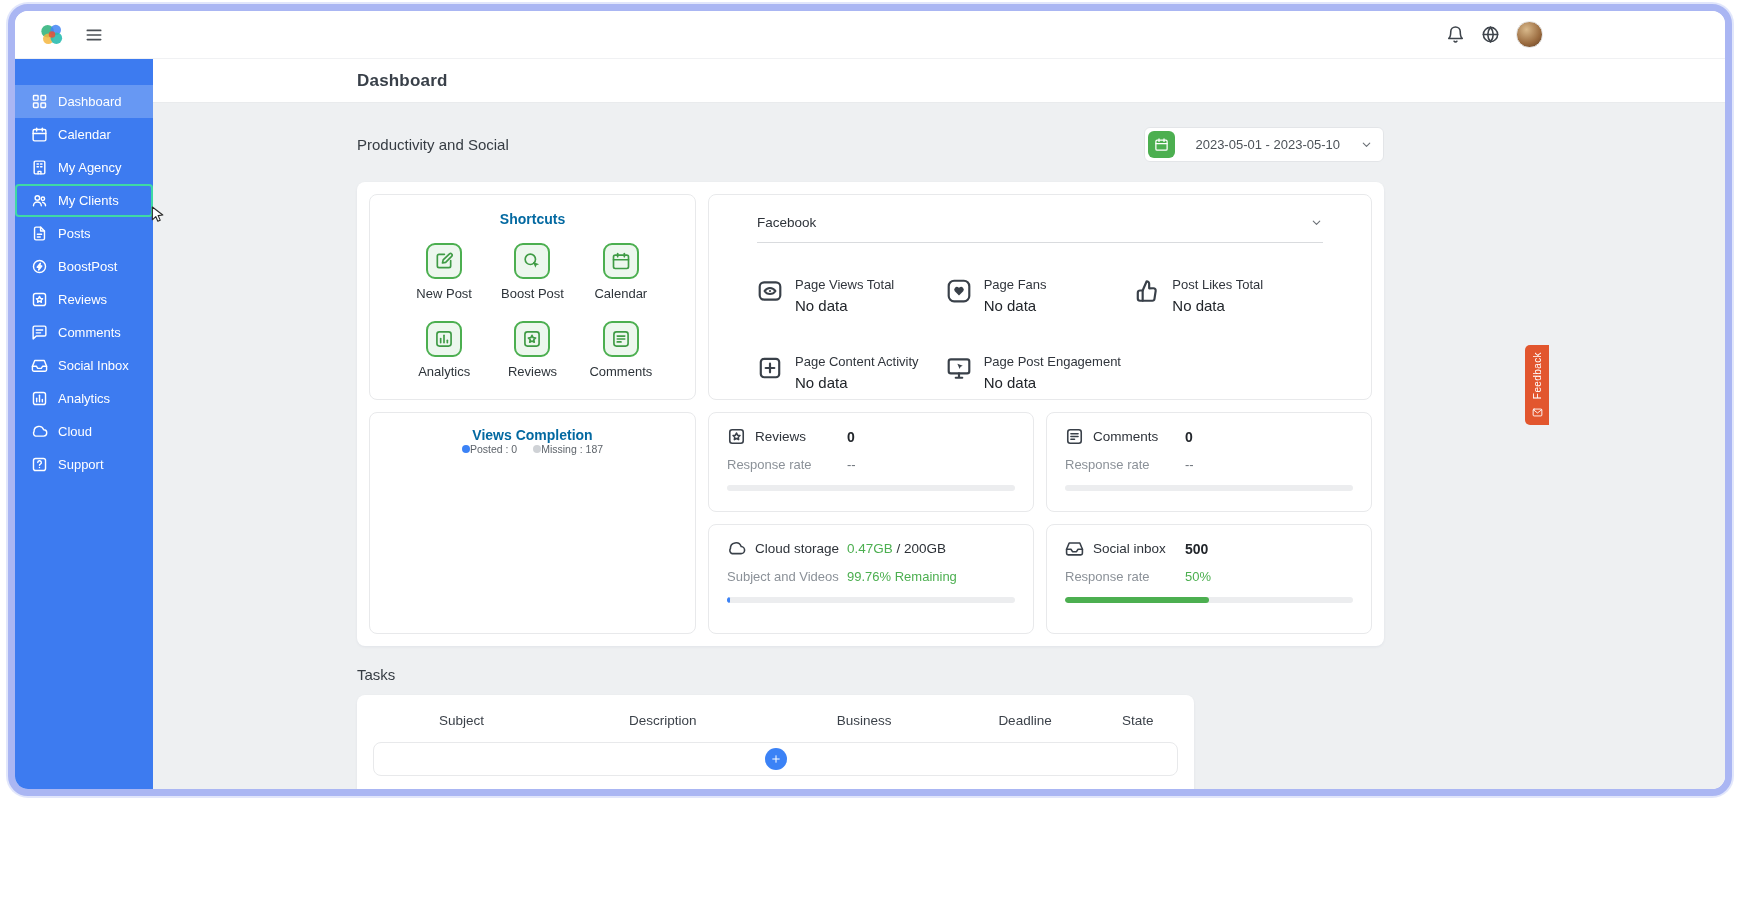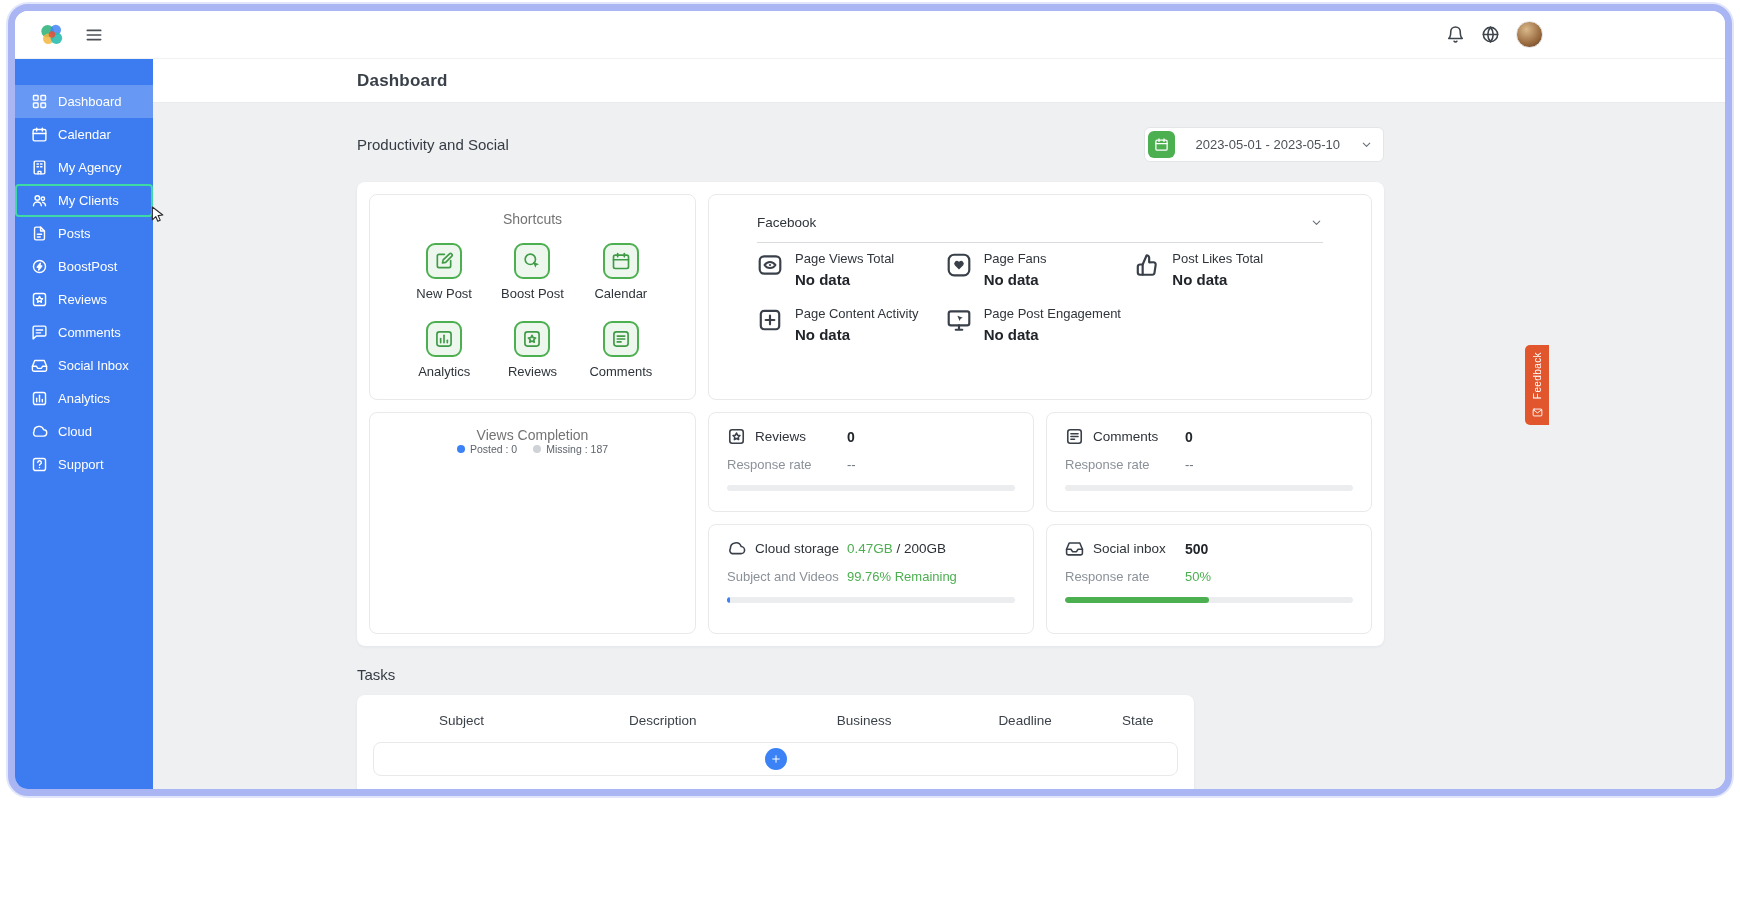--- a/index.html
+++ b/index.html
@@ -30,38 +30,38 @@
 .date-tile{width:27px;height:27px;background:var(--accent-green,#4caf50);border-radius:6px;color:#fff;flex-shrink:0}
 .date-tile svg{width:15px;height:15px;margin:auto}
 .date-text{font-size:13px;color:#4c5258}
 .caret{width:13px;height:13px;color:#6b7076}
 .panel{width:1027px;background:#fff;border-radius:8px;padding:12px;box-shadow:0 1px 3px rgba(25,39,80,.06)}
 .card{background:#fff;border:1px solid #e8e9eb;border-radius:8px}
 .grid-top{display:grid;grid-template-columns:327px 1fr;gap:12px;margin-bottom:12px}
 .grid-top>.card{height:206px}
 .grid-bottom{display:grid;grid-template-columns:327px 1fr;gap:12px}
 .shortcuts{padding:16px 30px;text-align:center}
-.card-title{font-size:14px;font-weight:400;color:#737373}
+.card-title{font-size:14px;font-weight:700;color:#0369a1}
 .shortcut-grid{margin-top:16px;display:grid;grid-template-columns:repeat(3,1fr);row-gap:20px}
 .shortcut{display:flex;flex-direction:column;align-items:center;gap:7px;cursor:pointer}
 .sc-tile{width:36px;height:36px;border:2px solid var(--accent-green,#4caf50);background:#edf7ee;border-radius:9px;color:#3f9b45}
 .sc-tile svg{width:20px;height:20px;margin:auto}
 .sc-label{font-size:13px;color:#2e343a;white-space:nowrap}
 .facebook{padding:18px 48px}
 .fb-select{display:flex;align-items:center;justify-content:space-between;font-size:13.5px;color:#2e333a;padding:2px 0 12px;border-bottom:1px solid #d9dbde;cursor:pointer}
-.fb-stats{margin-top:8px;display:grid;grid-template-columns:repeat(3,1fr);row-gap:18px}
+.fb-stats{margin-top:34px;display:grid;grid-template-columns:repeat(3,1fr);row-gap:40px}
 .fb-stat{display:flex;gap:12px}
 .fb-icon{width:26px;height:26px;color:#394049;margin-top:1px;flex-shrink:0}
 .fb-label{font-size:13px;color:#30353c;white-space:nowrap}
-.fb-value{font-size:15px;font-weight:700;color:#21252a;margin-top:5px}
+.fb-value{font-size:15px;font-weight:400;color:#21252a;margin-top:5px}
 .postcomp{height:222px;padding:14px;text-align:center}
 .donut{width:124px;height:124px;margin:13px auto 12px;border-radius:50%;background:radial-gradient(closest-side,#fff 0 61%,transparent 61.5% 100%),conic-gradient(#e6e7e9 0 360deg);display:flex;align-items:center;justify-content:center}
 .donut-value{font-size:15px;color:#33383f}
 .legend{display:flex;justify-content:center;gap:16px;font-size:10.5px;color:#5e646b}
-.legend-item{display:flex;align-items:center;gap:5px;white-space:nowrap}
+.legend-item{display:flex;align-items:center;white-space:nowrap}
 .dot{width:8px;height:8px;border-radius:50%;display:inline-block}
 .dot-blue{background:var(--accent-blue,#3b82f6)}
 .dot-gray{background:#cfd2d6}
 .quad{display:grid;grid-template-columns:1fr 1fr;grid-template-rows:100px 110px;gap:12px}
 .stat-card{padding:14px 18px}
 .stat-row{display:flex;align-items:center}
 .stat-left{width:120px;display:flex;align-items:center;gap:9px;flex-shrink:0}
 .stat-ic{width:19px;height:19px;color:#394049;flex-shrink:0}
 .stat-label{font-size:13.5px;color:#2e333a;white-space:nowrap}
 .stat-value{font-size:14px;font-weight:700;color:#22262b}

